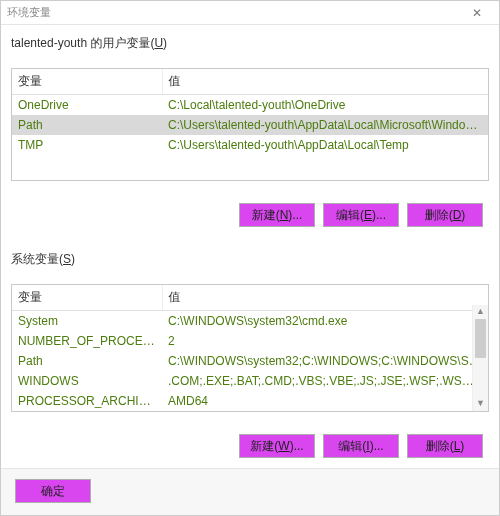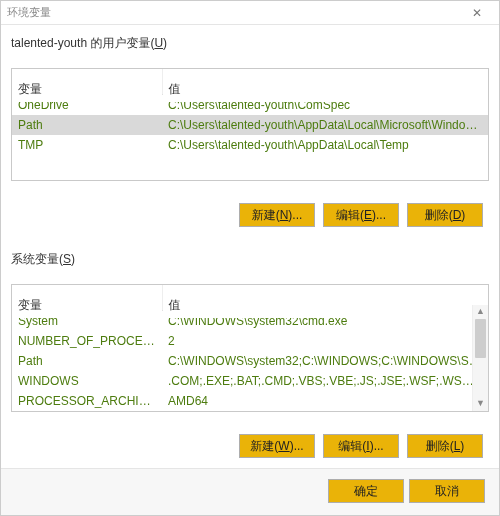--- a/index.html
+++ b/index.html
@@ -9,32 +9,32 @@
   .titlebar .title { flex: 1; font-size: 11px; color: #888; }
   .titlebar .close { width: 32px; text-align: center; color: #777; cursor: default; }
   .content { flex: 1; padding: 6px 10px 4px 10px; display: flex; flex-direction: column; gap: 14px; overflow: hidden; }
   .group-label { font-size: 12px; color: #333; margin: 4px 0 2px 0; }
   .group-label .ul { text-decoration: underline; }
   .panel { border: 1px solid #c9c9c9; background: #fff; display: flex; flex-direction: column; }
   .userpanel { height: 170px; }
   .syspanel { height: 164px; }
   .table-wrap { flex: 1; overflow: hidden; position: relative; }
   .table { width: 100%; border-collapse: collapse; table-layout: fixed; }
-  .table th { text-align: left; font-weight: normal; background: #fff; border-bottom: 1px solid #e0e0e0; padding: 4px 6px; color: #333; position: sticky; top: 8px; }
+  .table th { text-align: left; font-weight: normal; background: #fff; border-bottom: 1px solid #e0e0e0; padding: 4px 6px; color: #333; position: sticky; top: 0; }
   .table th:first-child { width: 150px; border-right: 1px solid #eee; }
   .table td { padding: 3px 6px; color: #4d7c0f; white-space: nowrap; overflow: hidden; text-overflow: ellipsis; }
   .table tr.selected td { background: #d9d9d9; }
   .scrollbar { position: absolute; right: 0; top: 20px; bottom: 0; width: 16px; background: #f5f5f5; display: flex; flex-direction: column; align-items: center; border-left: 1px solid #eee; }
   .scrollbar .arrow { height: 14px; width: 100%; color: #888; text-align: center; line-height: 12px; font-size: 9px; }
   .scrollbar .track { flex: 1; width: 100%; position: relative; }
   .scrollbar .thumb { position: absolute; left: 2px; right: 2px; top: 0; height: 50%; background: #cdcdcd; border-radius: 1px; }
   .btnrow { display: flex; justify-content: flex-end; gap: 8px; padding: 8px 6px 6px 6px; }
-  .btn { min-width: 76px; height: 24px; border: 1px solid #adadad; background: #eab308; color: #222; display: inline-flex; align-items: center; justify-content: center; padding: 0 0; cursor: default; }
+  .btn { min-width: 76px; height: 24px; border: 1px solid #adadad; background: #d946ef; color: #222; display: inline-flex; align-items: center; justify-content: center; padding: 0 0; cursor: default; }
   .btn .ul { text-decoration: underline; }
-  .bottomrow { display: flex; justify-content: flex-end; gap: 5px; padding: 10px 14px 12px 14px; border-top: 1px solid #e5e5e5; background: #f7f7f7; }
+  .bottomrow { display: flex; gap: 12px; padding: 10px 14px 12px 14px; border-top: 1px solid #e5e5e5; background: #f7f7f7; }
 </style>
 </head>
 <body>
 
 <div class="window">
   <div class="titlebar">
     <span class="title">环境变量</span>
     <span class="close">✕</span>
   </div>
 
@@ -49,21 +49,21 @@
         <table class="table">
           <thead>
               <tr>
             <th>变量</th>
             <th>值</th>
           </tr>
             </thead>
           <tbody id="user-tbody">
               <tr>
                 <td>OneDrive</td>
-                <td>C:\Users\talented-youth\ComSpec</td>
+                <td>C:\Local\talented-youth\OneDrive</td>
               </tr>
               <tr class="selected">
                 <td>Path</td>
                 <td>C:\Users\talented-youth\AppData\Local\Microsoft\WindowsA...</td>
               </tr>
               <tr>
                 <td>TMP</td>
                 <td>C:\Users\talented-youth\AppData\Local\Temp</td>
               </tr>
             </tbody>
@@ -150,15 +150,14 @@
         <span>删除(</span>
           <span class="ul">L</span>
           <span>)</span>
       </div>
     </div>
 
   </div>
 
   <div class="bottomrow">
     <div class="btn">确定</div>
-    <div class="btn">取消</div>
   </div>
 </div>
 
 </body></html>

